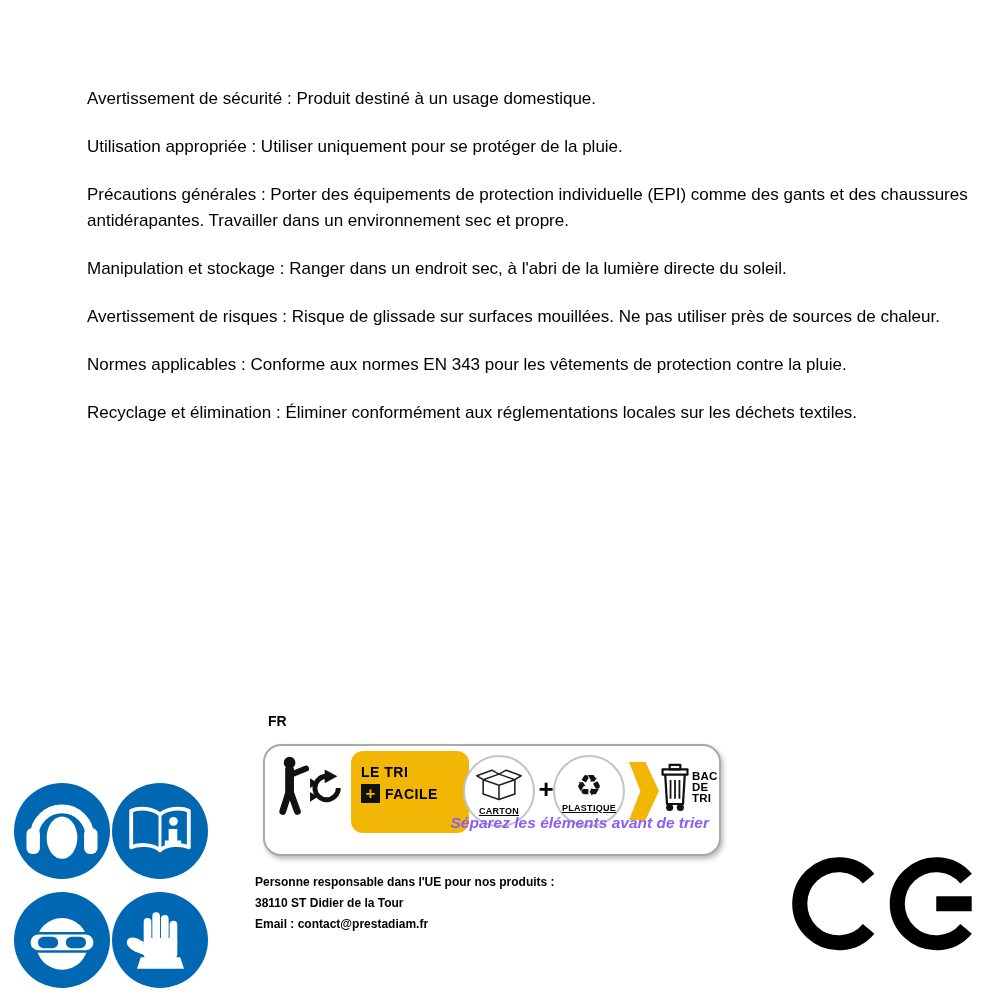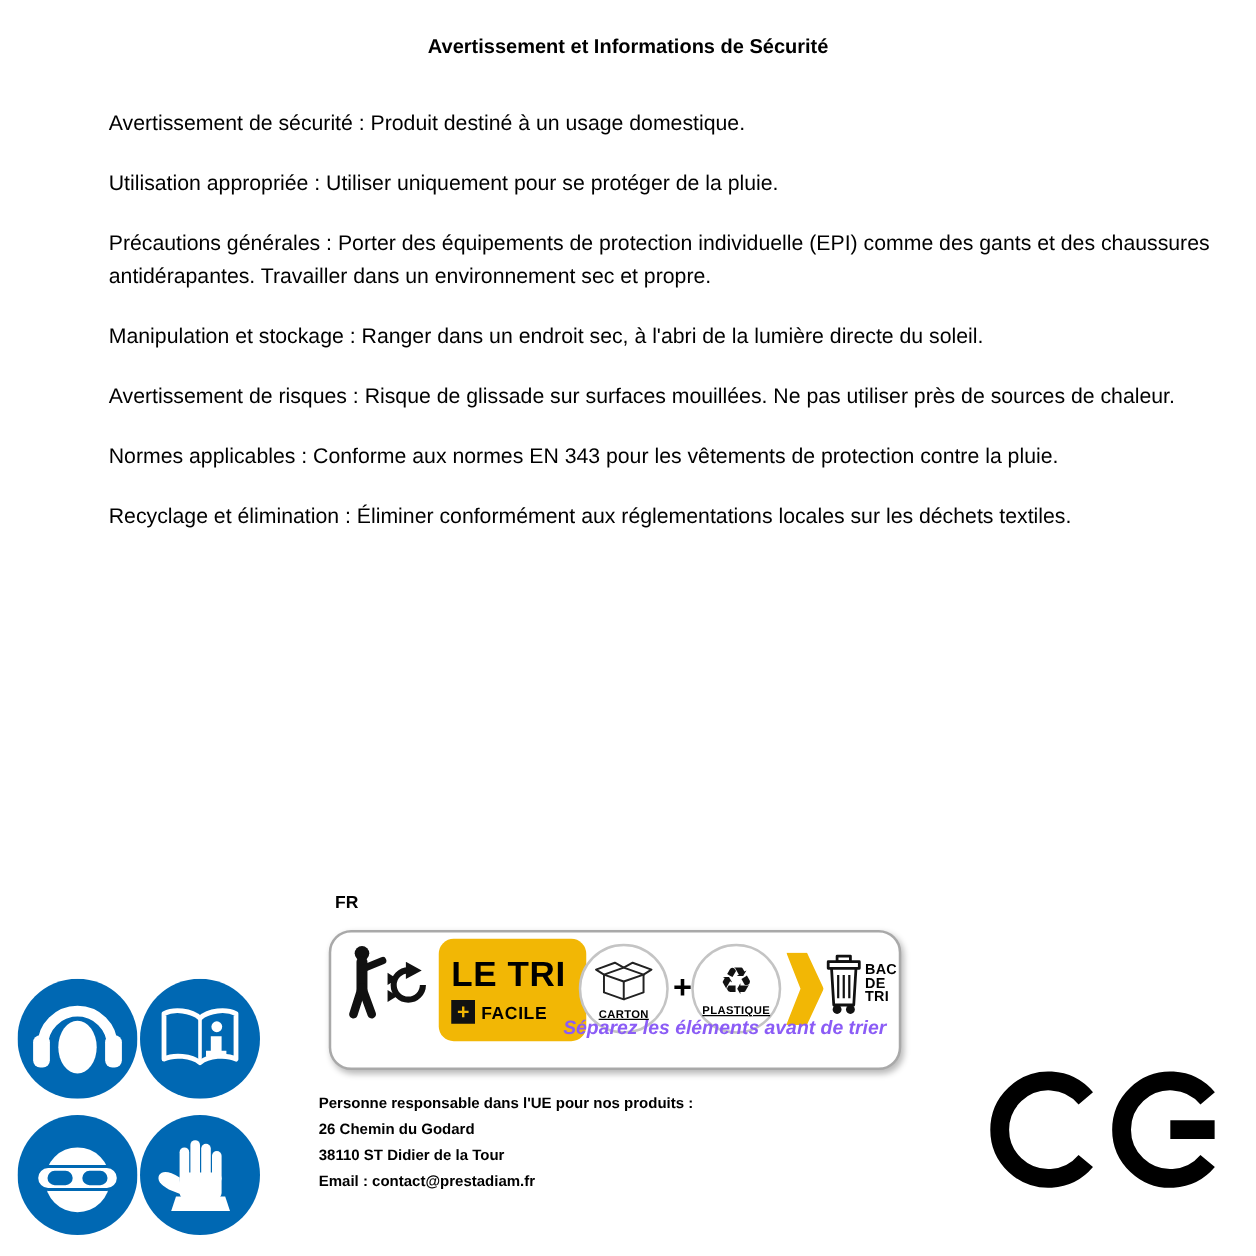--- a/index.html
+++ b/index.html
@@ -17,21 +17,21 @@
   .fr-label { position:absolute; left:268px; top:713px; font-size:14px; font-weight:bold; }
 
   
   .tri-badge { position:absolute; left:263px; top:744px; width:458px; height:112px;
                background:#fff; border:2px solid #a9a9a9; border-radius:18px;
                box-shadow:2px 3px 5px rgba(0,0,0,.28); }
   .triman { position:absolute; left:8px; top:6px; }
   .yellow-band { position:absolute; left:86px; top:5px; width:118px; height:82px;
                  background:var(--tri-yellow,#F2B705); border-radius:12px;
                  padding:13px 0 0 10px; }
-  .tri-line1 { font-size:28px; font-weight:800; letter-spacing:.5px; }
+  .tri-line1 { font-size:14px; font-weight:800; letter-spacing:.5px; }
   .tri-line2 { display:flex; align-items:center; gap:5px; margin-top:4px; }
   .plus-box { width:19px; height:19px; background:#111; color:var(--tri-yellow,#F2B705);
               display:flex; align-items:center; justify-content:center;
               font-size:17px; font-weight:800; }
   .facile { font-size:14px; font-weight:800; letter-spacing:.5px; }
 
   .circle { position:absolute; top:9px; width:72px; height:72px; border-radius:50%;
             background:#fff; border:2px solid #c4c4c4;
             display:flex; flex-direction:column; align-items:center; justify-content:center; }
   .circle.carton { left:198px; }
@@ -62,21 +62,20 @@
   .responsible { position:absolute; left:255px; top:872px; width:490px; text-align:left;
                  font-size:12px; font-weight:bold; line-height:21px; }
 
   .ce { position:absolute; left:790px; top:855px; }
 </style>
 </head>
 <body>
 
 <div class="canvas">
 
-  <h1 class="title">Avertissement et Informations de Sécurité</h1>
 
   <div class="paragraphs">
     <p>Avertissement de sécurité : Produit destiné à un usage domestique.</p>
     <p>Utilisation appropriée : Utiliser uniquement pour se protéger de la pluie.</p>
     <p>Précautions générales : Porter des équipements de protection individuelle (EPI) comme des gants et des chaussures antidérapantes. Travailler dans un environnement sec et propre.</p>
     <p>Manipulation et stockage : Ranger dans un endroit sec, à l'abri de la lumière directe du soleil.</p>
     <p>Avertissement de risques : Risque de glissade sur surfaces mouillées. Ne pas utiliser près de sources de chaleur.</p>
     <p>Normes applicables : Conforme aux normes EN 343 pour les vêtements de protection contre la pluie.</p>
     <p>Recyclage et élimination : Éliminer conformément aux réglementations locales sur les déchets textiles.</p>
   </div>
@@ -178,21 +177,20 @@
       <rect x="51" y="24" width="8" height="33" rx="4"></rect>
       <rect x="60" y="30" width="8" height="27" rx="4"></rect>
       <path d="M33 52 Q20 44 16 50 Q13 56 24 62 L34 66 Z"></path>
       <rect x="33" y="48" width="35" height="22" rx="5"></rect>
       <path d="M30 68 H71 L75 80 H26 Z"></path>
     </g>
   </svg>
 
   <div class="responsible">
     <div>Personne responsable dans l'UE pour nos produits :</div>
-    <div>26 Chemin du Godard</div>
     <div>38110 ST Didier de la Tour</div>
     <div>Email : contact@prestadiam.fr</div>
   </div>
 
   <svg class="ce" role="img" width="195" viewBox="0 0 220 110" aria-label="CE">
     <g fill="none" stroke="#000" stroke-width="17">
       <path d="M88.7 26.7 A44 44 0 1 0 88.7 83.3"></path>
       <path d="M198.7 26.7 A44 44 0 1 0 198.7 83.3"></path>
       <path d="M165 55 H205"></path>
     </g>

